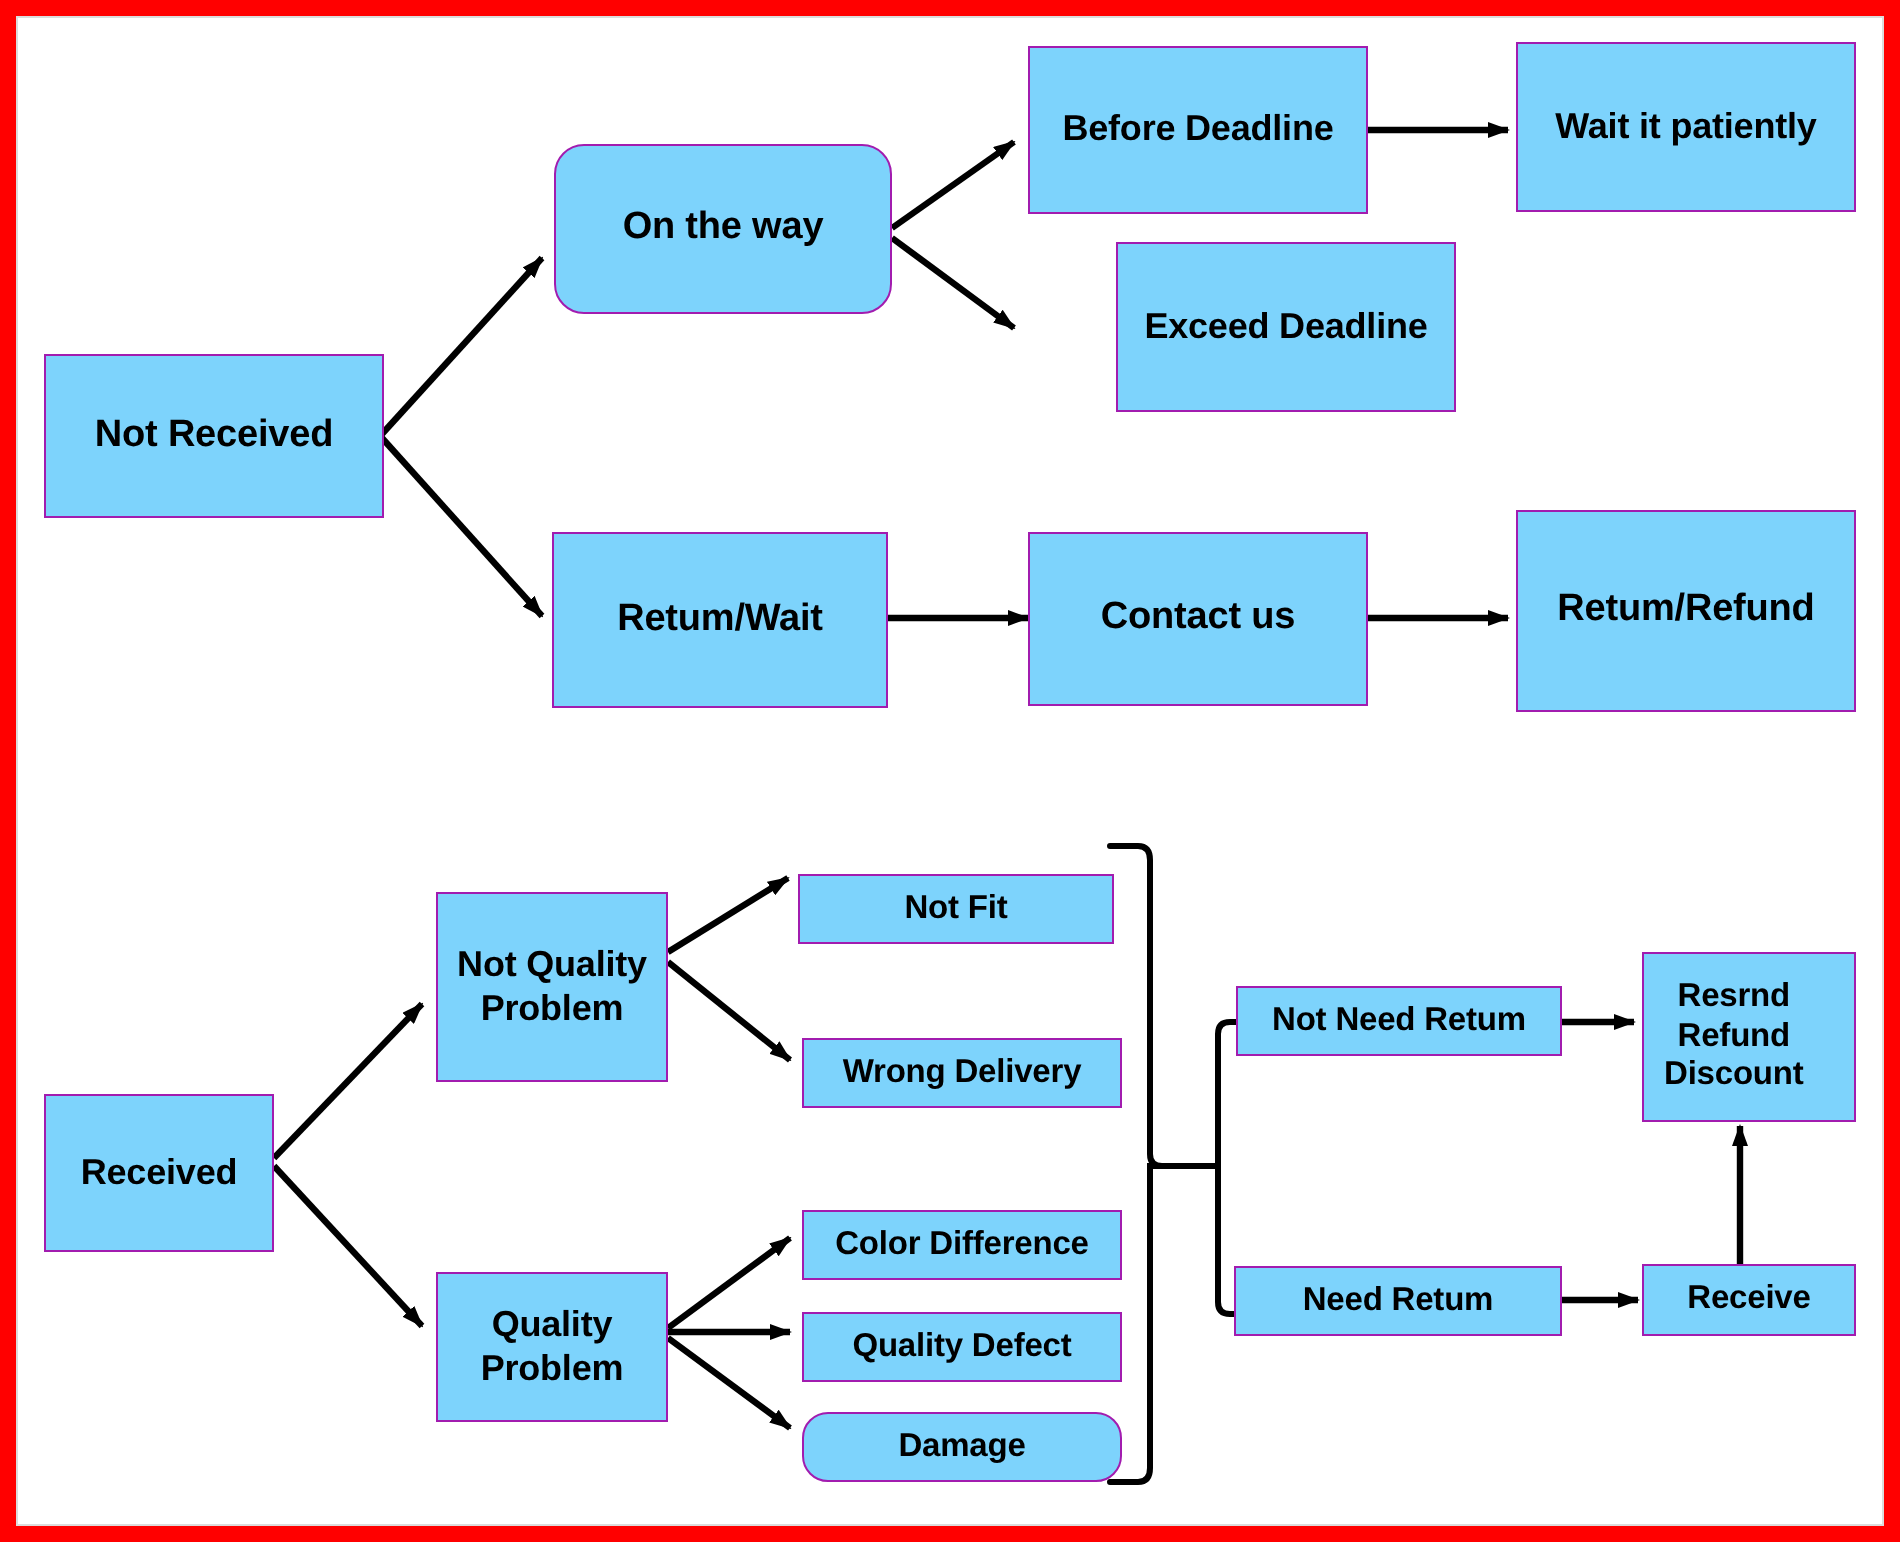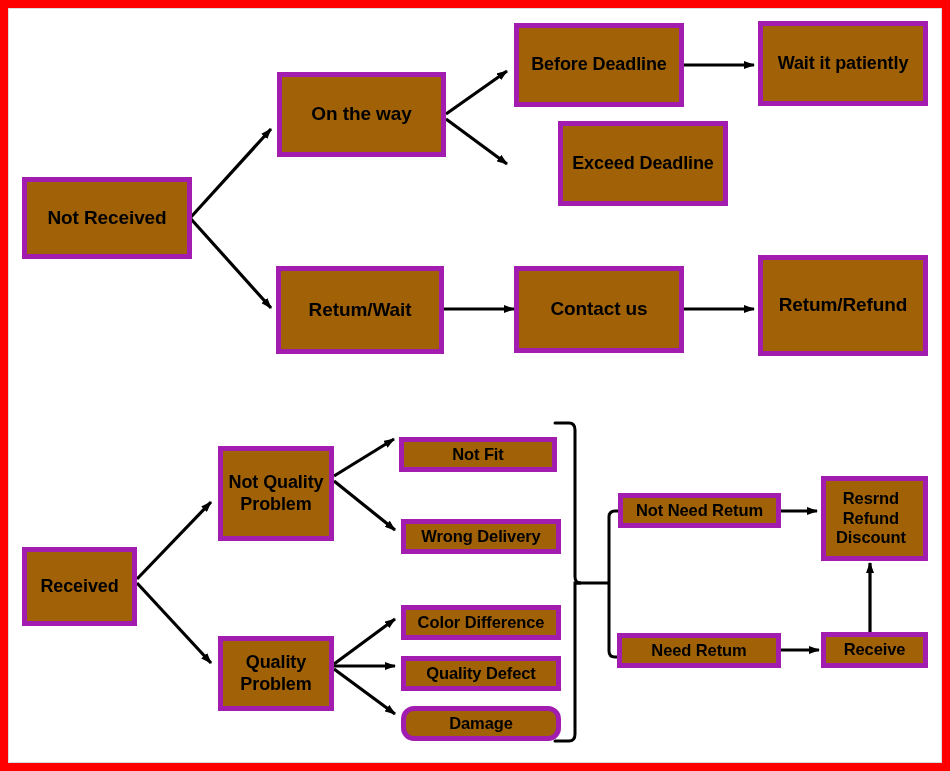--- a/index.html
+++ b/index.html
@@ -28,22 +28,22 @@
   }
   svg.edges {
     position: absolute;
     left: 0; top: 0;
     width: 934px;
     height: 755px;
     pointer-events: none;
   }
   .node {
     position: absolute;
-    background: #a16207;
-    border: 5px solid #a21caf;
+    background: #7dd3fc;
+    border: 1px solid #a21caf;
     box-sizing: border-box;
     display: flex;
     align-items: center;
     justify-content: center;
     text-align: center;
     color: #000000;
     font-weight: bold;
     line-height: 1.18;
     letter-spacing: -0.1px;
     white-space: pre-line;
@@ -104,21 +104,21 @@
 
       <path d="M772,502 L808,502" stroke="#000" stroke-width="3.2" fill="none" marker-end="url(#ah)"></path>
 
       <path d="M772,641 L810,641" stroke="#000" stroke-width="3.2" fill="none" marker-end="url(#ah)"></path>
 
       <path d="M861,624 L861,554" stroke="#000" stroke-width="3.2" fill="none" marker-end="url(#ah)"></path>
     </svg>
 
     <div class="node n-big" style="left:13px;  top:168px; width:170px; height:82px;">Not Received</div>
 
-    <div class="node n-big" style="left:268px; top:63px;  width:169px; height:85px;">On the way</div>
+    <div class="node n-big" style="left:268px; top:63px;  width:169px; height:85px;border-radius:15px;">On the way</div>
 
     <div class="node n-med" style="left:505px; top:14px;  width:170px; height:84px;">Before Deadline</div>
 
     <div class="node n-med" style="left:749px; top:12px;  width:170px; height:85px;">Wait it patiently</div>
 
     <div class="node n-med" style="left:505px; top:112px; width:170px; height:85px;margin-left:44px;">Exceed Deadline</div>
 
     <div class="node n-big" style="left:267px; top:257px; width:168px; height:88px;">Retum/Wait</div>
 
     <div class="node n-big" style="left:505px; top:257px; width:170px; height:87px;">Contact us</div>

